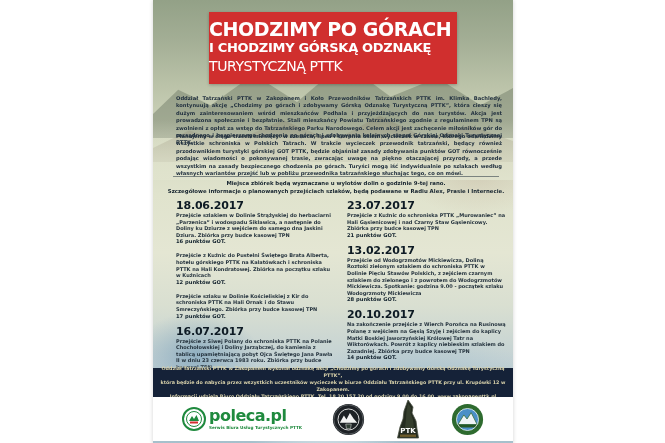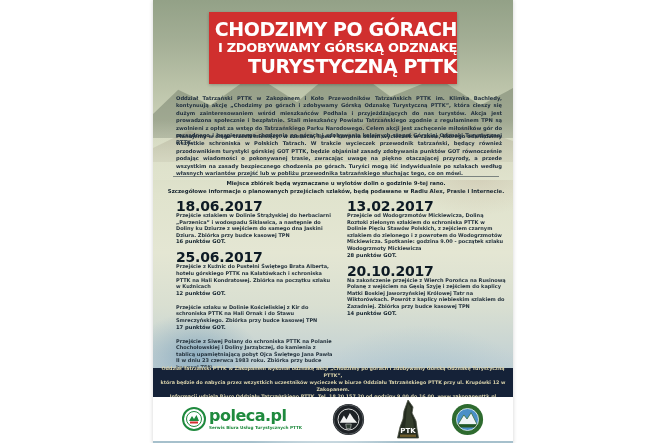--- a/index.html
+++ b/index.html
@@ -15,35 +15,35 @@
       linear-gradient(180deg,#93a187 0%,#a3ae95 9%,#bac2a8 19%,#d3d8bf 31%,#e0e3cd 44%,#e4e6d3 57%,#d9dfd1 69%,#c4d2d4 81%,#aec5cf 91%,#a6c0cc 100%);
     box-shadow:0 0 4px rgba(0,0,0,.18);
   }
   .ridge1{position:absolute;top:52px;left:0;right:0;height:86px;background:rgba(100,112,92,.42);
     clip-path:polygon(0 72%,7% 44%,16% 62%,28% 26%,40% 58%,53% 12%,66% 52%,79% 30%,91% 62%,100% 42%,100% 100%,0 100%);}
   .ridge2{position:absolute;top:92px;left:0;right:0;height:70px;background:rgba(129,120,100,.30);
     clip-path:polygon(0 80%,10% 55%,22% 72%,36% 40%,50% 70%,63% 34%,76% 66%,88% 48%,100% 70%,100% 100%,0 100%);}
   .ridge-fade{position:absolute;top:120px;left:0;right:0;height:60px;
     background:linear-gradient(180deg,rgba(224,227,205,0),rgba(224,227,205,.95));}
   .title-banner{position:absolute;top:12px;left:56px;width:248px;height:72px;background:#d02f2e;
-    color:#ffffff;text-align:right;box-shadow:0 1px 3px rgba(0,0,0,.25);padding-top:7px;box-sizing:border-box;}
+    color:#ffffff;text-align:left;box-shadow:0 1px 3px rgba(0,0,0,.25);padding-top:7px;box-sizing:border-box;}
   .t1{font-size:19px;font-weight:bold;letter-spacing:-.4px;line-height:21px;white-space:nowrap;}
   .t2{font-size:13px;font-weight:bold;letter-spacing:-.3px;line-height:15px;white-space:nowrap;}
-  .t3{font-size:19px;font-weight:bold;letter-spacing:-.4px;line-height:23px;white-space:nowrap;}
+  .t3{font-size:14px;font-weight:normal;letter-spacing:-.4px;line-height:23px;white-space:nowrap;}
   .intro{position:absolute;left:23px;right:11px;margin:0;text-align:justify;
     font-size:5.2px;line-height:7.4px;font-weight:bold;color:#233240;}
   .intro.p1{top:95px;}
   .intro.p2{top:133px;}
   .divider{position:absolute;top:176px;left:20px;right:14px;height:0;border-top:1px solid rgba(40,55,66,.55);}
   .meeting{position:absolute;top:180px;left:14px;right:8px;text-align:center;
     font-size:5.4px;line-height:7.6px;font-weight:bold;color:#16242f;}
   .events{position:absolute;top:201px;left:23px;right:7px;display:flex;gap:12px;}
   .col{flex:1;min-width:0;}
   .event{margin:0 0 7px 0;}
-  .event h3{margin:0 0 1px 0;font-size:14px;line-height:10px;letter-spacing:-.2px;color:#0d1a24;}
+  .event h3{margin:0 0 1px 0;font-size:11px;line-height:10px;letter-spacing:-.2px;color:#0d1a24;}
   .event .desc{margin:0;font-size:5px;line-height:6.6px;font-weight:bold;color:#25333e;text-align:left;}
   .event .pts{margin:0;font-size:5.2px;line-height:7px;font-weight:bold;color:#10202c;}
   .footer-band{position:absolute;top:368px;left:0;right:0;height:29px;background:#152238;
     display:flex;flex-direction:column;justify-content:center;text-align:center;
     font-size:4.8px;line-height:7px;font-weight:bold;color:#d9d2ab;}
   .logo-strip{position:absolute;top:397px;left:0;right:0;bottom:2px;background:#ffffff;
     display:flex;align-items:center;justify-content:center;gap:30px;}
   .poster{border-bottom:2px solid #e2e2e2;}
   .poleca{display:flex;align-items:center;gap:3px;}
   .poleca-text .pname{font-size:16px;line-height:16px;font-weight:bold;color:#1f8a3e;letter-spacing:-.5px;}
@@ -55,21 +55,21 @@
 
 <div class="stage">
   <div class="poster">
 
     <div class="ridge1"></div>
     <div class="ridge2"></div>
     <div class="ridge-fade"></div>
 
     <div class="title-banner">
       <div class="t1">CHODZIMY PO GÓRACH</div>
-      <div class="t2">I ZDOBYWAMY GÓRSKĄ ODZNAKĘ</div>
+      <div class="t2">I CHODZIMY GÓRSKĄ ODZNAKĘ</div>
       <div class="t3">TURYSTYCZNĄ PTTK</div>
     </div>
 
     <p class="intro p1">Oddział Tatrzański PTTK w Zakopanem i Koło Przewodników Tatrzańskich PTTK im. Klimka Bachledy, kontynuują akcję „Chodzimy po górach i zdobywamy Górską Odznakę Turystyczną PTTK”, która cieszy się dużym zainteresowaniem wśród mieszkańców Podhala i przyjeżdżających do nas turystów. Akcja jest prowadzona społecznie i bezpłatnie. Stali mieszkańcy Powiatu Tatrzańskiego zgodnie z regulaminem TPN są zwolnieni z opłat za wstęp do Tatrzańskiego Parku Narodowego. Celem akcji jest zachęcenie miłośników gór do rozsądnego i bezpiecznego chodzenia po górach i zdobywania kolejnych stopni Górskiej Odznaki Turystycznej PTTK.</p>
     <p class="intro p2">Planujemy w ciągu trzech miesięcy: w czerwcu, lipcu i sierpniu osiem wycieczek w czasie, którego odwiedzimy wszystkie schroniska w Polskich Tatrach. W trakcie wycieczek przewodnik tatrzański, będący również przodownikiem turystyki górskiej GOT PTTK, będzie objaśniał zasady zdobywania punktów GOT równocześnie podając wiadomości o pokonywanej trasie, zwracając uwagę na piękno otaczającej przyrody, a przede wszystkim na zasady bezpiecznego chodzenia po górach. Turyści mogą iść indywidualnie po szlakach według własnych wariantów przejść lub w pobliżu przewodnika tatrzańskiego słuchając tego, co on mówi.</p>
 
     <div class="divider"></div>
 
     <div class="meeting">
       <div>Miejsca zbiórek będą wyznaczane u wylotów dolin o godzinie 9-tej rano.</div>
@@ -77,34 +77,39 @@
     </div>
 
     <div class="events">
       <div class="col">
         <div class="event">
           <h3>18.06.2017</h3>
           <p class="desc">Przejście szlakiem w Dolinie Strążyskiej do herbaciarni „Parzenica” i wodospadu Siklawica, a następnie do Doliny ku Dziurze z wejściem do samego dna Jaskini Dziura. Zbiórka przy budce kasowej TPN</p>
           <p class="pts">16 punktów GOT.</p>
         </div>
         <div class="event">
-          <h3>25.06.2017</h3>
           <p class="desc">Przejście z Kuźnic do Pustelni Świętego Brata Alberta, hotelu górskiego PTTK na Kalatówkach i schroniska PTTK na Hali Kondratowej. Zbiórka na początku szlaku w Kuźnicach</p>
           <p class="pts">12 punktów GOT.</p>
         </div>
         <div class="event">
           <p class="desc">Przejście szlaku w Dolinie Kościeliskiej z Kir do schroniska PTTK na Hali Ornak i do Stawu Smreczyńskiego. Zbiórka przy budce kasowej TPN</p>
           <p class="pts">17 punktów GOT.</p>
         </div>
         <div class="event">
+          <h3>16.07.2017</h3>
           <p class="desc">Przejście z Siwej Polany do schroniska PTTK na Polanie Chochołowskiej i Doliny Jarząbczej, do kamienia z tablicą upamiętniającą pobyt Ojca Świętego Jana Pawła II w dniu 23 czerwca 1983 roku. Zbiórka przy budce kasowej TPN</p>
           <p class="pts">19 punktów GOT.</p>
         </div>
       </div>
       <div class="col">
+        <div class="event">
+          <h3>23.07.2017</h3>
+          <p class="desc">Przejście z Kuźnic do schroniska PTTK „Murowaniec” na Hali Gąsienicowej i nad Czarny Staw Gąsienicowy. Zbiórka przy budce kasowej TPN</p>
+          <p class="pts">21 punktów GOT.</p>
+        </div>
         <div class="event">
           <h3>13.02.2017</h3>
           <p class="desc">Przejście od Wodogrzmotów Mickiewicza, Doliną Roztoki zielonym szlakiem do schroniska PTTK w Dolinie Pięciu Stawów Polskich, z zejściem czarnym szlakiem do zielonego i z powrotem do Wodogrzmotów Mickiewicza. Spotkanie: godzina 9.00 - początek szlaku Wodogrzmoty Mickiewicza</p>
           <p class="pts">28 punktów GOT.</p>
         </div>
         <div class="event">
           <h3>20.10.2017</h3>
           <p class="desc">Na zakończenie przejście z Wierch Porońca na Rusinową Polanę z wejściem na Gęsią Szyję i zejściem do kaplicy Matki Boskiej Jaworzyńskiej Królowej Tatr na Wiktorówkach. Powrót z kaplicy niebieskim szlakiem do Zazadniej. Zbiórka przy budce kasowej TPN</p>
           <p class="pts">14 punktów GOT.</p>
         </div>

